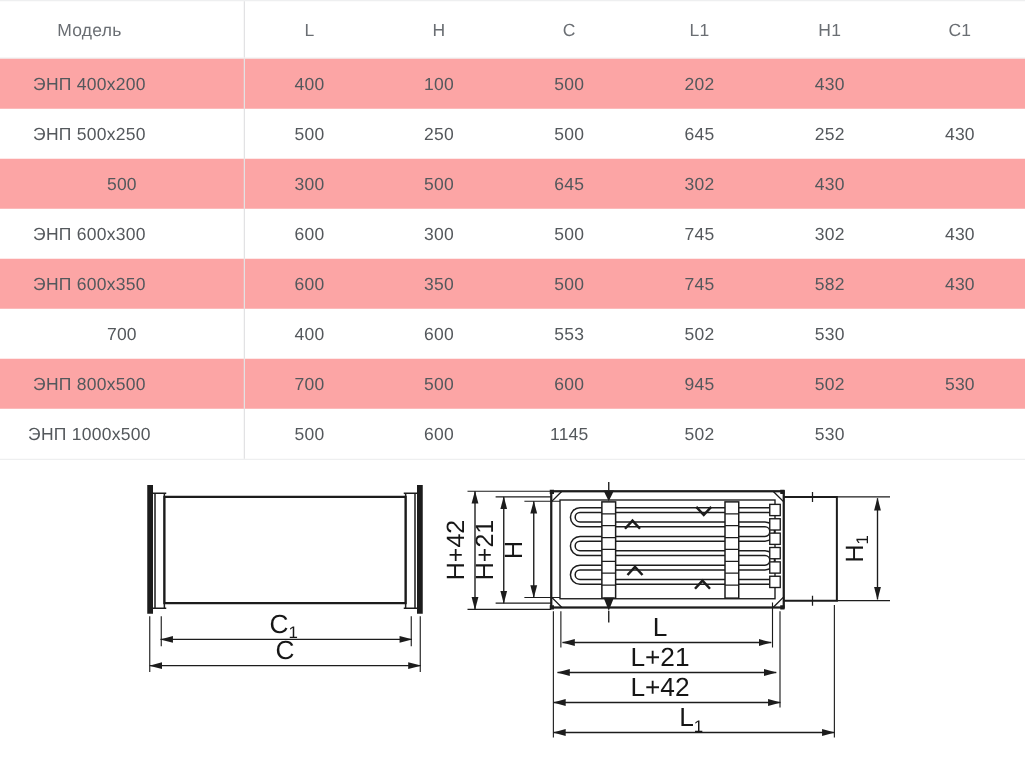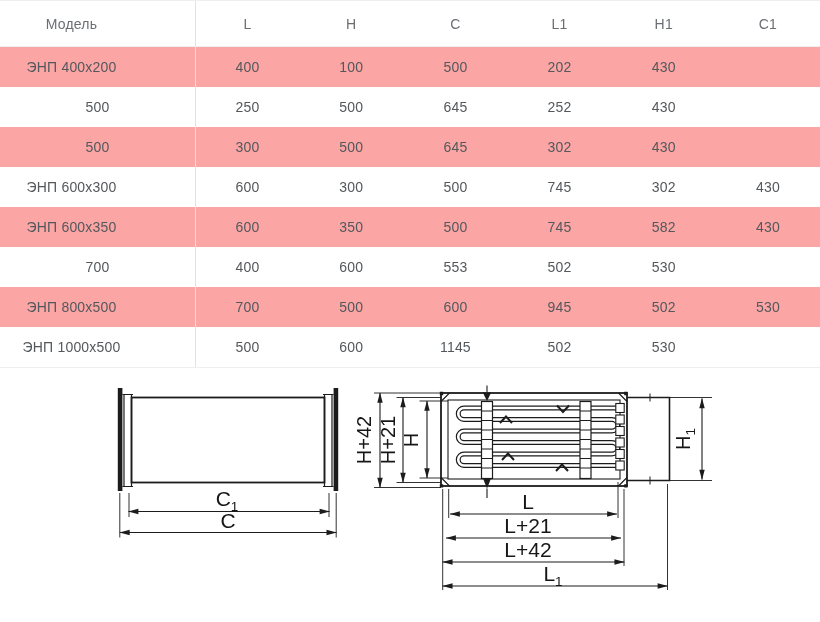--- a/index.html
+++ b/index.html
@@ -47,20 +47,21 @@
   <div id="tbody">
       <div class="trow stripe">
         <div class="tcell model">ЭНП 400x200</div>
         <div class="tcell">400</div>
         <div class="tcell">100</div>
         <div class="tcell">500</div>
         <div class="tcell">202</div>
         <div class="tcell">430</div>
       </div>
       <div class="trow">
+        <div class="tcell model">ЭНП 500x250</div>
         <div class="tcell">500</div>
         <div class="tcell">250</div>
         <div class="tcell">500</div>
         <div class="tcell">645</div>
         <div class="tcell">252</div>
         <div class="tcell">430</div>
       </div>
       <div class="trow stripe">
         <div class="tcell">500</div>
         <div class="tcell">300</div>

